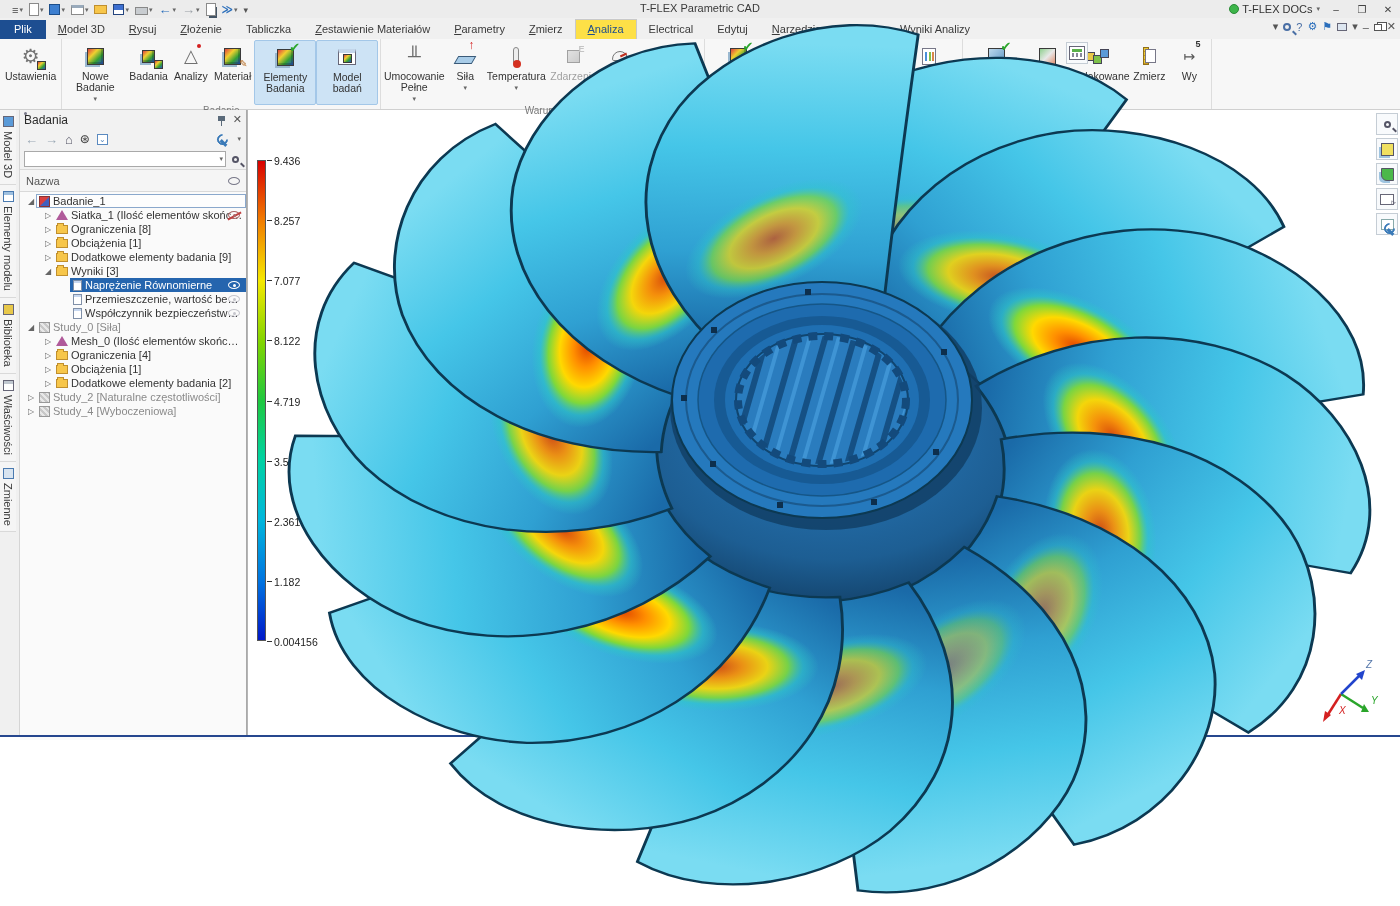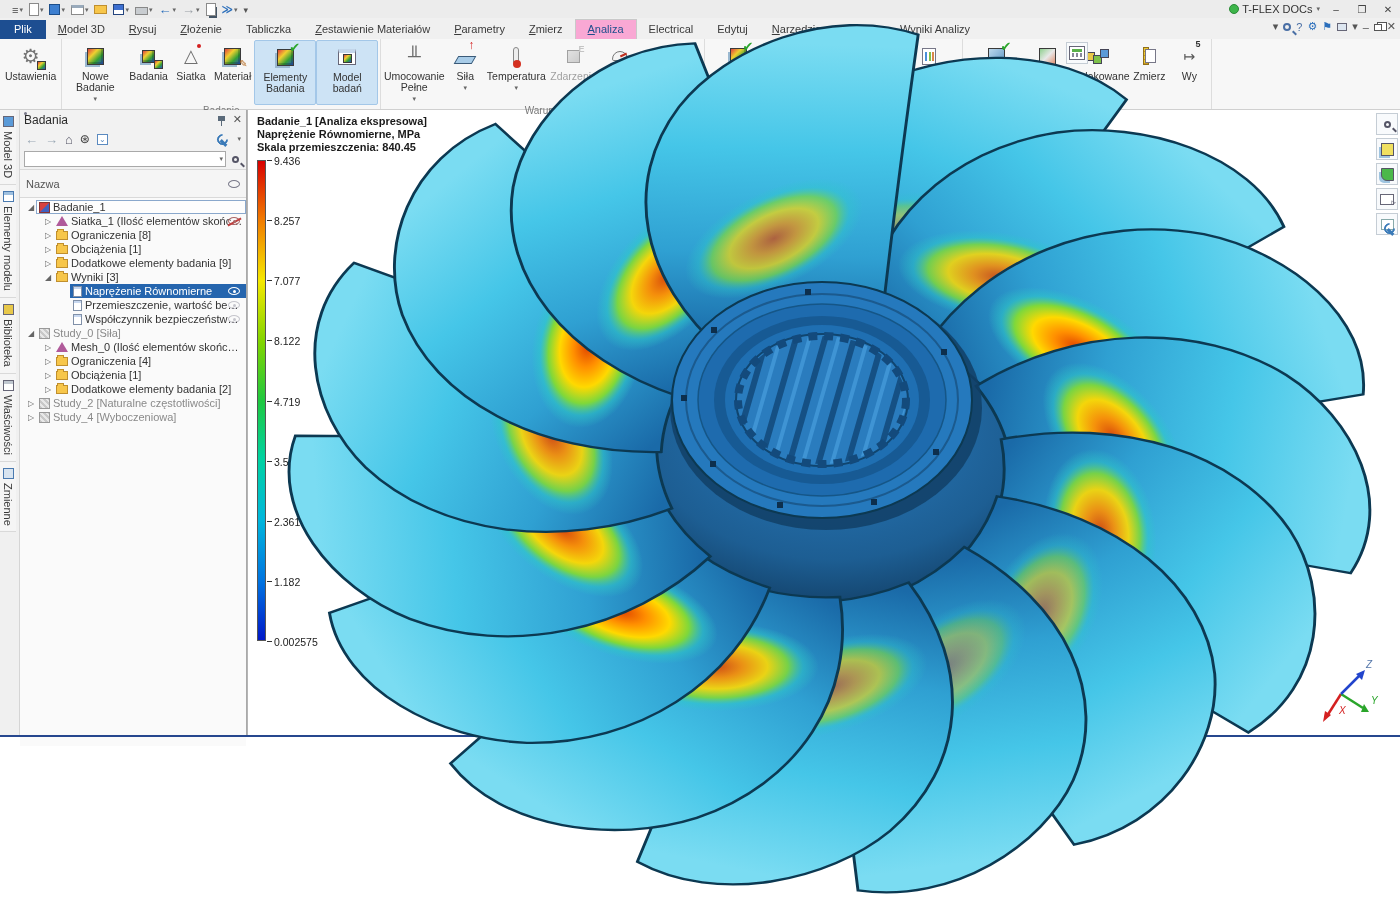--- a/index.html
+++ b/index.html
@@ -12,21 +12,21 @@
   .caret{font-size:7px;color:#666;margin-left:1px}
   #win-title{position:absolute;left:0;right:0;top:2px;text-align:center;color:#3a3a3a;font-size:11px}
   #tb-right{position:absolute;right:2px;top:0;display:flex;align-items:center;gap:6px;height:18px}
   #docs-btn{display:flex;align-items:center;gap:3px;color:#333}
   .docs-dot{width:10px;height:10px;border-radius:50%;background:#3db54a;border:1px solid #2a8a36;display:inline-block}
   .wbtn{width:20px;text-align:center;color:#444;font-size:10px}
   
   #tabstrip{position:absolute;left:0;top:18px;width:1400px;height:21px;background:#f0f0f0;z-index:10;display:flex;align-items:flex-end}
   .tab{padding:3px 12px 4px;color:#3a3a3a;white-space:nowrap;cursor:default}
   .tab.file{background:#1d4e91;color:#fff;padding:3px 14px 4px}
-  .tab.active{background:#f9a8d4;border:1px solid #c9c9c9;border-bottom:none;color:#1f4e8c}
+  .tab.active{background:#fde047;border:1px solid #c9c9c9;border-bottom:none;color:#1f4e8c}
   .tab u{text-decoration:underline}
   #tabtools{position:absolute;right:4px;top:20px;display:flex;align-items:center;gap:5px;z-index:11;color:#446}
   .ttool{font-size:11px;color:#4a6fa5}
   .ttool.gray{color:#555}
   .mglass{width:8px;height:8px;border:2px solid #4a6fa5;border-radius:50%;position:relative;display:inline-block}
   .mglass::after{content:"";position:absolute;left:7px;top:7px;width:5px;height:2px;background:#4a6fa5;transform:rotate(45deg)}
   .winicon{width:10px;height:8px;border:1px solid #667;display:inline-block;background:#dde6f0}
   .restore{width:8px;height:7px;border:1px solid #555;display:inline-block;position:relative;background:#fff}
   .restore::before{content:"";position:absolute;left:2px;top:-3px;width:8px;height:7px;border:1px solid #555;background:#fff;z-index:-1}
   
@@ -103,21 +103,21 @@
   #panel-nav .sp{flex:1}
   .wrench{width:13px;height:13px;position:relative;display:inline-block}
   .wrench::before{content:"";position:absolute;left:1px;top:1px;width:7px;height:7px;border:2px solid #3a7ab8;border-radius:50%;border-top-color:transparent;transform:rotate(45deg)}
   .wrench::after{content:"";position:absolute;left:6px;top:6px;width:3px;height:8px;background:#3a7ab8;transform:rotate(-45deg)}
   #panel-search{display:flex;align-items:center;gap:3px;padding:2px 4px}
   #search-box{flex:1;height:16px;background:#fff;border:1px solid #a9a9a9;display:flex;align-items:center}
   #search-box input{flex:1;border:none;outline:none;height:12px;font-size:11px;padding:0 3px;background:transparent}
   #search-box .caret{margin-right:2px}
   .mglass2{width:7px;height:7px;border:2px solid #556;border-radius:50%;position:relative;display:inline-block;margin:0 3px}
   .mglass2::after{content:"";position:absolute;left:6px;top:6px;width:5px;height:2px;background:#556;transform:rotate(45deg)}
-  #col-hdr{height:29px;display:flex;align-items:center;padding:0 6px;background:#f5f5f5;border-top:1px solid #d9d9d9;border-bottom:1px solid #d9d9d9;color:#555}
+  #col-hdr{height:23px;display:flex;align-items:center;padding:0 6px;background:#f5f5f5;border-top:1px solid #d9d9d9;border-bottom:1px solid #d9d9d9;color:#555}
   #col-hdr .sp{flex:1}
   #tree{background:#fafafa;height:calc(100% - 78px);overflow:hidden;padding-top:2px}
   .trow{height:14px;display:flex;align-items:center;position:relative;white-space:nowrap}
   .texp{width:10px;text-align:center;font-size:8px;color:#666;flex:none}
   .tcontent{display:flex;align-items:center;flex:1;height:14px;padding:0 2px;overflow:hidden;border:1px solid transparent}
   .trow.selected .tcontent{background:#2565ae;color:#fff}
   .trow.focusrow .tcontent{border-color:#8aa8cc;background:#fdfdfd}
   .trow.gray .tlabel{color:#8a8a8a}
   .tlabel{overflow:hidden;text-overflow:ellipsis;margin-left:3px}
   .tico{flex:none;display:inline-block}
@@ -196,20 +196,21 @@
         <span class="qi" style="width:10px;height:13px;background:#fff;border:1px solid #8a8a8a;box-shadow:2px 3px 0 -1px #456"></span>
       </span>
       <span class="qat-btn">
         <span class="qi" style="color:#2a6ebb;font-weight:bold">≫</span>
         <span class="caret">▾</span>
       </span>
       <span class="qat-btn">
         <span class="qi" style="color:#555;font-size:9px">▾</span>
       </span>
     </div>
+  <div id="win-title">T-FLEX Parametric CAD</div>
   <div id="tb-right">
     <span id="docs-btn">
       <span class="docs-dot"></span>
       <span>T-FLEX DOCs</span>
       <span class="caret">▾</span>
     </span>
     <span class="wbtn">–</span>
     <span class="wbtn">❐</span>
     <span class="wbtn">✕</span>
   </div>
@@ -270,21 +271,21 @@
             <span class="rcube sm"></span>
             <span class="rcube xs" style="position:absolute;right:3px;bottom:2px"></span>
           </span>
           <span class="rlbl">Badania</span>
         </div>
         <div class="rbtn">
           <span class="ric">
             <span class="tetra">△</span>
             <span class="dotr"></span>
           </span>
-          <span class="rlbl">Siatka</span>
+          <span class="rlbl">Analizy</span>
         </div>
         <div class="rbtn">
           <span class="ric">
             <span class="rcube"></span>
             <span class="badge pen">✎</span>
           </span>
           <span class="rlbl">Materiał</span>
         </div>
         <div class="rbtn active">
           <span class="ric">
@@ -613,45 +614,40 @@
         <span class="texp">▷</span>
         <span class="tcontent">
           <span class="tico studygray"></span>
           <span class="tlabel">Study_4 [Wyboczeniowa]</span>
         </span>
       </div>
     </div>
 </div>
 
 <div id="viewport">
-  <div id="overlay-text">
-    <div>Badanie_1 [Analiza ekspresowa]</div>
-    <div>Naprężenie Równomierne, MPa</div>
-    <div>Skala przemieszczenia: 840.45</div>
-  </div>
   <div id="legend">
     <div id="legend-bar"></div>
   <div class="ltick" style="top: 0px;"></div>
       <div class="llbl" style="top: 1px;">9.436</div>
       <div class="ltick" style="top: 60.125px;"></div>
       <div class="llbl" style="top: 61.125px;">8.257</div>
       <div class="ltick" style="top: 120.25px;"></div>
       <div class="llbl" style="top: 121.25px;">7.077</div>
       <div class="ltick" style="top: 180.375px;"></div>
       <div class="llbl" style="top: 181.375px;">8.122</div>
       <div class="ltick" style="top: 240.5px;"></div>
       <div class="llbl" style="top: 241.5px;">4.719</div>
       <div class="ltick" style="top: 300.625px;"></div>
       <div class="llbl" style="top: 301.625px;">3.54</div>
       <div class="ltick" style="top: 360.75px;"></div>
       <div class="llbl" style="top: 361.75px;">2.361</div>
       <div class="ltick" style="top: 420.875px;"></div>
       <div class="llbl" style="top: 421.875px;">1.182</div>
       <div class="ltick" style="top: 481px;"></div>
-      <div class="llbl" style="top: 482px;">0.002575</div>
+      <div class="llbl" style="top: 482px;">0.004156</div>
     </div>
   <div id="rtoolbar">
       <div class="rtbtn" style="position: relative;">
         <span style="display:flex;align-items:center;justify-content:center">
           <span class="mglass2" style="margin:0"></span>
         </span>
       </div>
       <div class="rtbtn" style="position: relative;">
         <span style="display:flex;align-items:center;justify-content:center">
           <span style="width:13px;height:13px;background:#f0e060;border:1px solid #556;box-shadow:-3px 3px 0 -1px #9ec4e0"></span>

